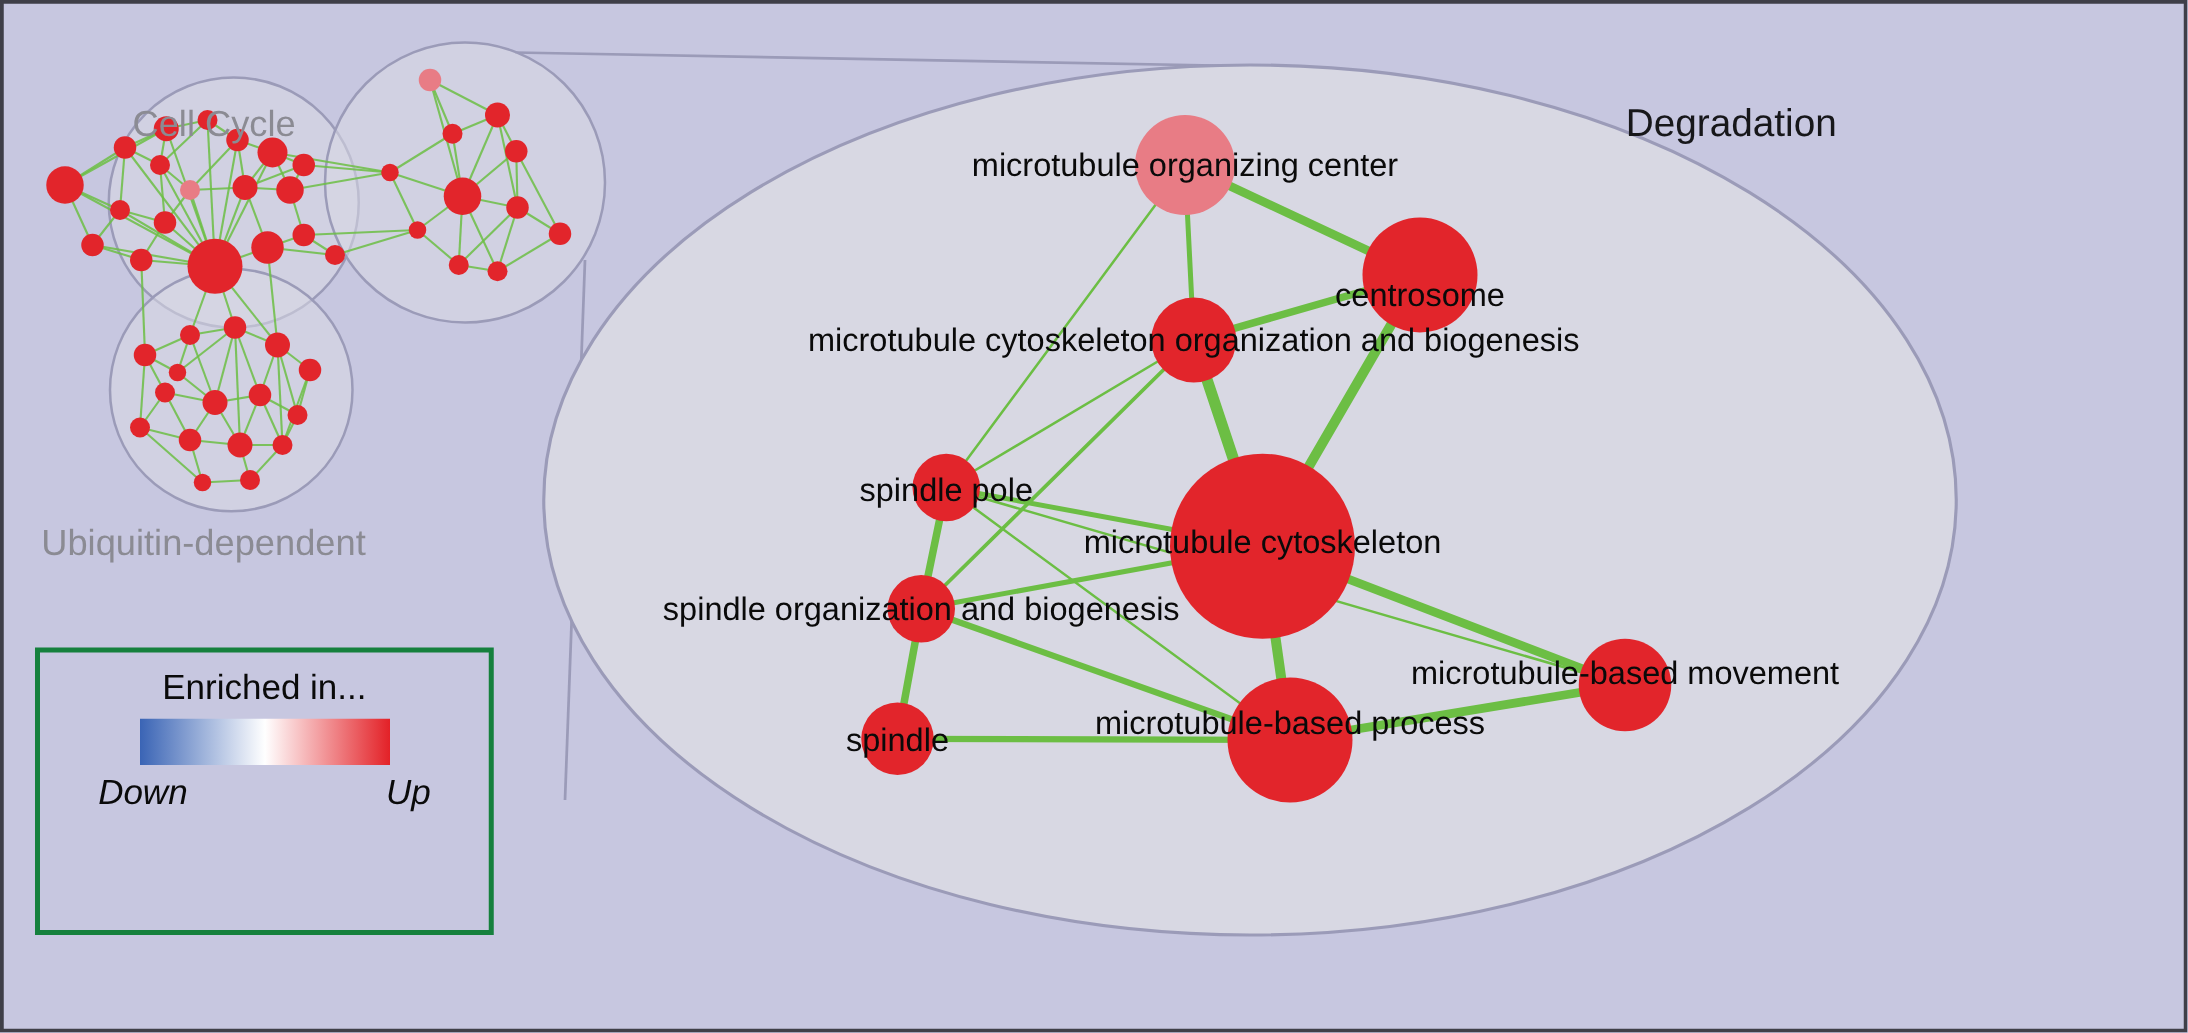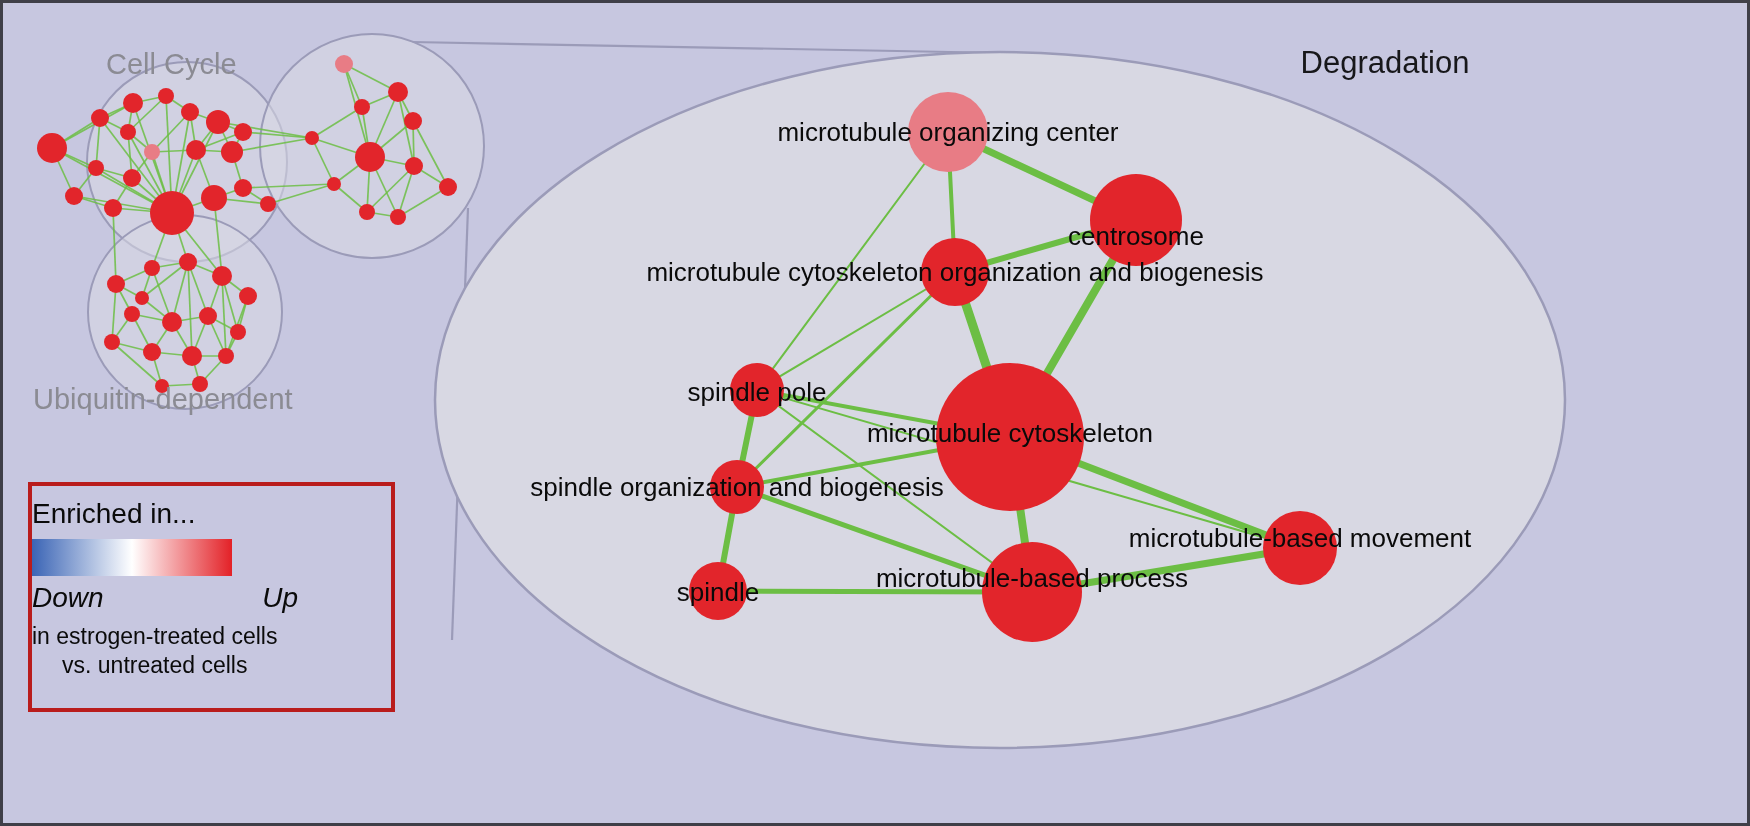--- a/index.html
+++ b/index.html
@@ -2,27 +2,27 @@
 <html><head>
 <meta charset="utf-8">
 <style>
   html,body { margin:0; padding:0; }
   body {
     width:1750px; height:826px; position:relative; overflow:hidden;
     font-family:"Liberation Sans", sans-serif;
     background:#c7c7e0;
   }
   #scene { position:absolute; left:0; top:0; }
-  .overlay { position:absolute; }
+  .overlay { position:absolute;margin-top:36px; }
   .cluster-title { font-size:29px; color:#8b8b93; line-height:37px; white-space:nowrap; }
   .black-title { font-size:31px; color:#17171a; text-align:center; line-height:38px; }
   .legend {
     left:28px; top:482px; width:367px; height:230px;
-    border:4px solid #b91c1c; box-sizing:border-box;
-    display:flex; flex-direction:column; align-items:flex-start;
+    border:4px solid #15803d; box-sizing:border-box;
+    display:flex; flex-direction:column; align-items:center;
     padding-top:12px;
   }
   .legend-title { font-size:28px; color:#0a0a0a; }
   .grad-bar { width:200px; height:37px; margin-top:9px; }
   .du-row { width:266px; display:flex; justify-content:space-between; font-size:28px; color:#0a0a0a; margin-top:6px;font-style:italic; }
   .legend-sub { font-size:23px; color:#0a0a0a; text-align:center; line-height:29px; margin-top:8px; }
 </style>
 </head>
 <body style="background: rgb(199, 199, 224);">
 
@@ -248,17 +248,13 @@
   <div>Degradation</div>
 </div>
 
 <div class="overlay legend">
   <div class="legend-title">Enriched in...</div>
   <div class="grad-bar" id="grad-bar" style="background: linear-gradient(to right, rgb(58, 100, 181), rgb(255, 255, 255) 50%, rgb(227, 33, 39));"></div>
   <div class="du-row">
     <span>Down</span>
     <span>Up</span>
   </div>
-  <div class="legend-sub">
-    <div>in estrogen-treated cells</div>
-    <div>vs. untreated cells</div>
-  </div>
 </div>
 
 </body></html>

